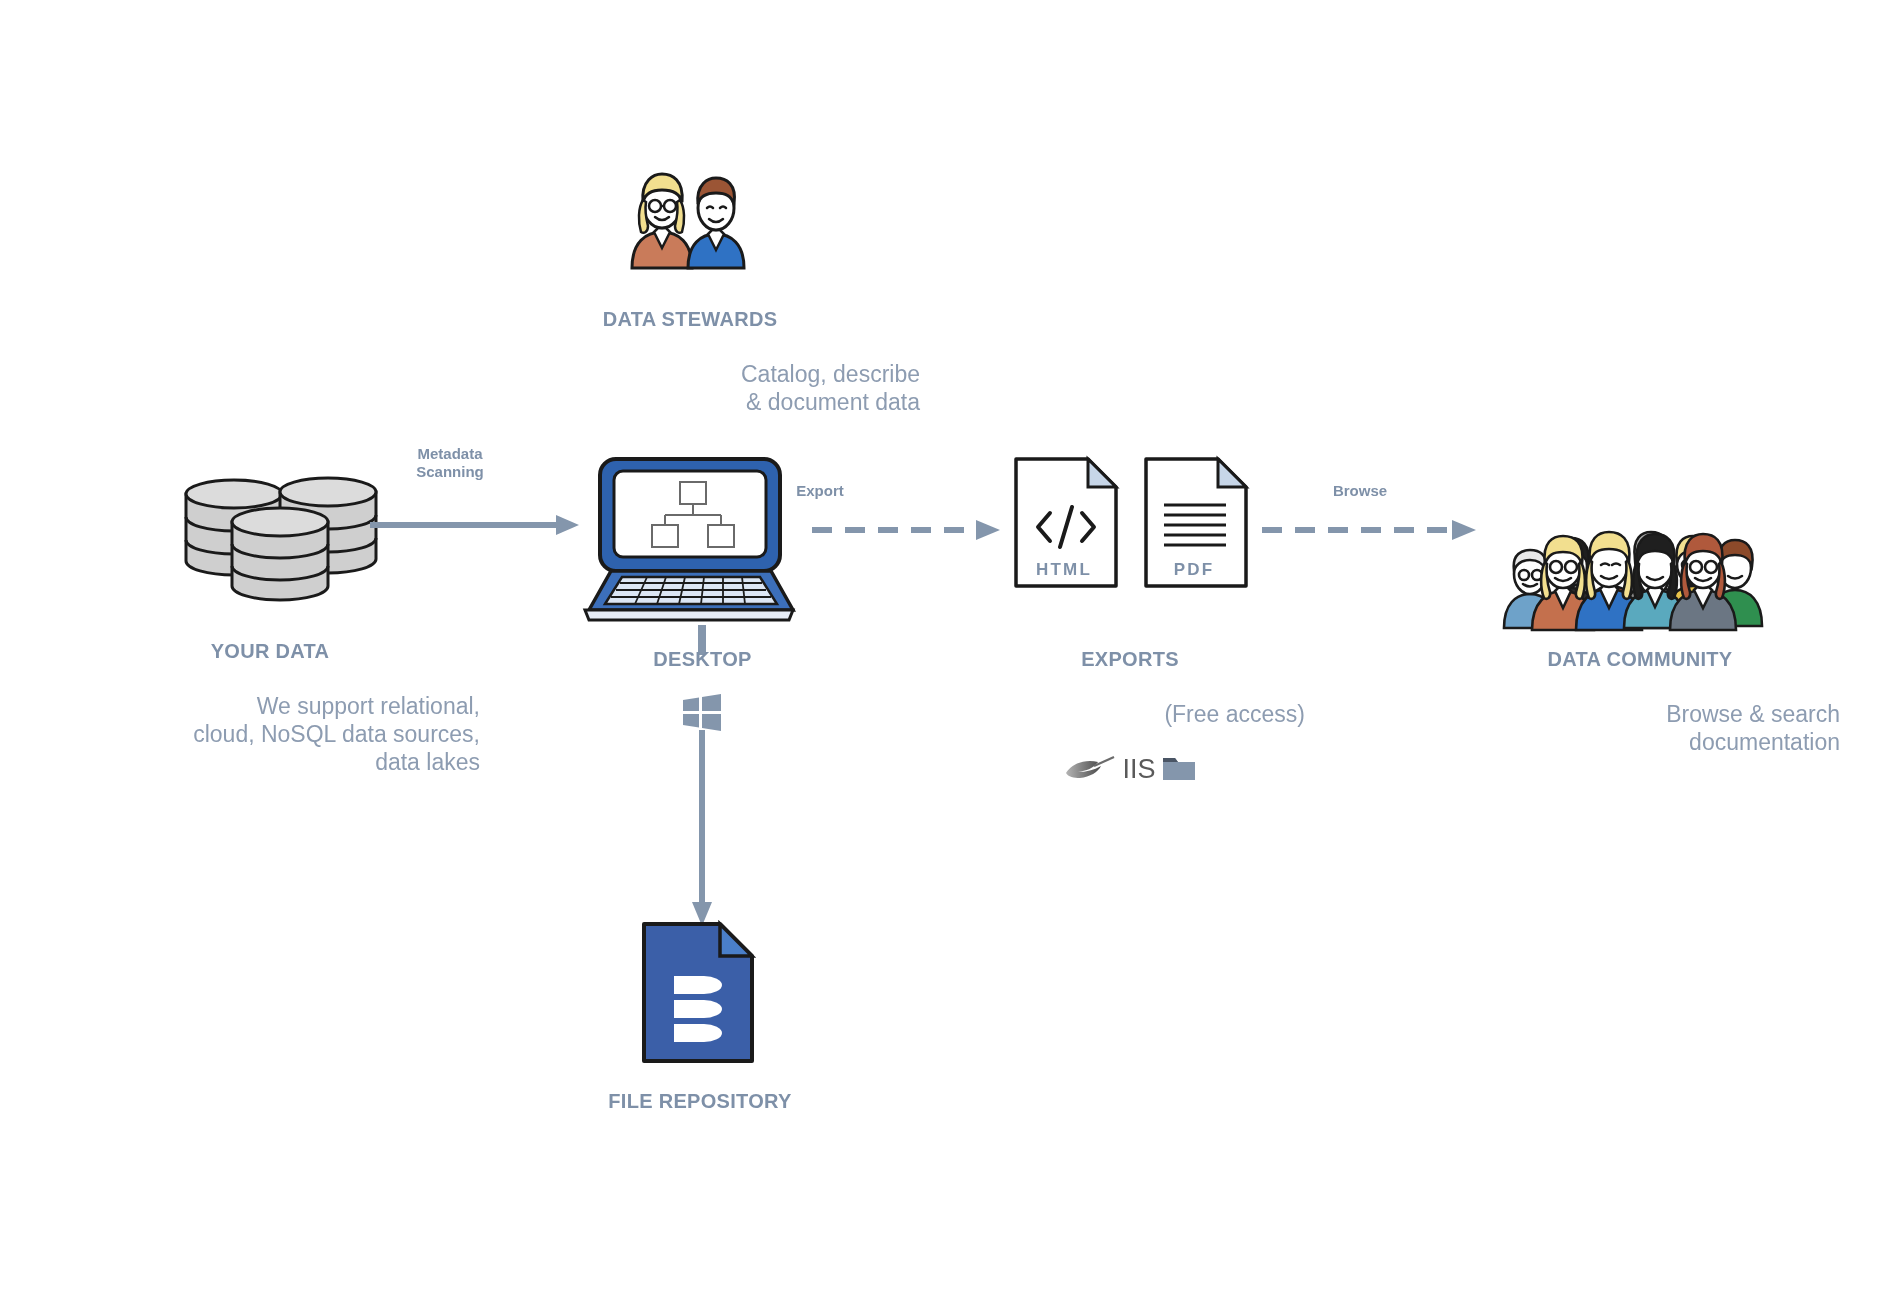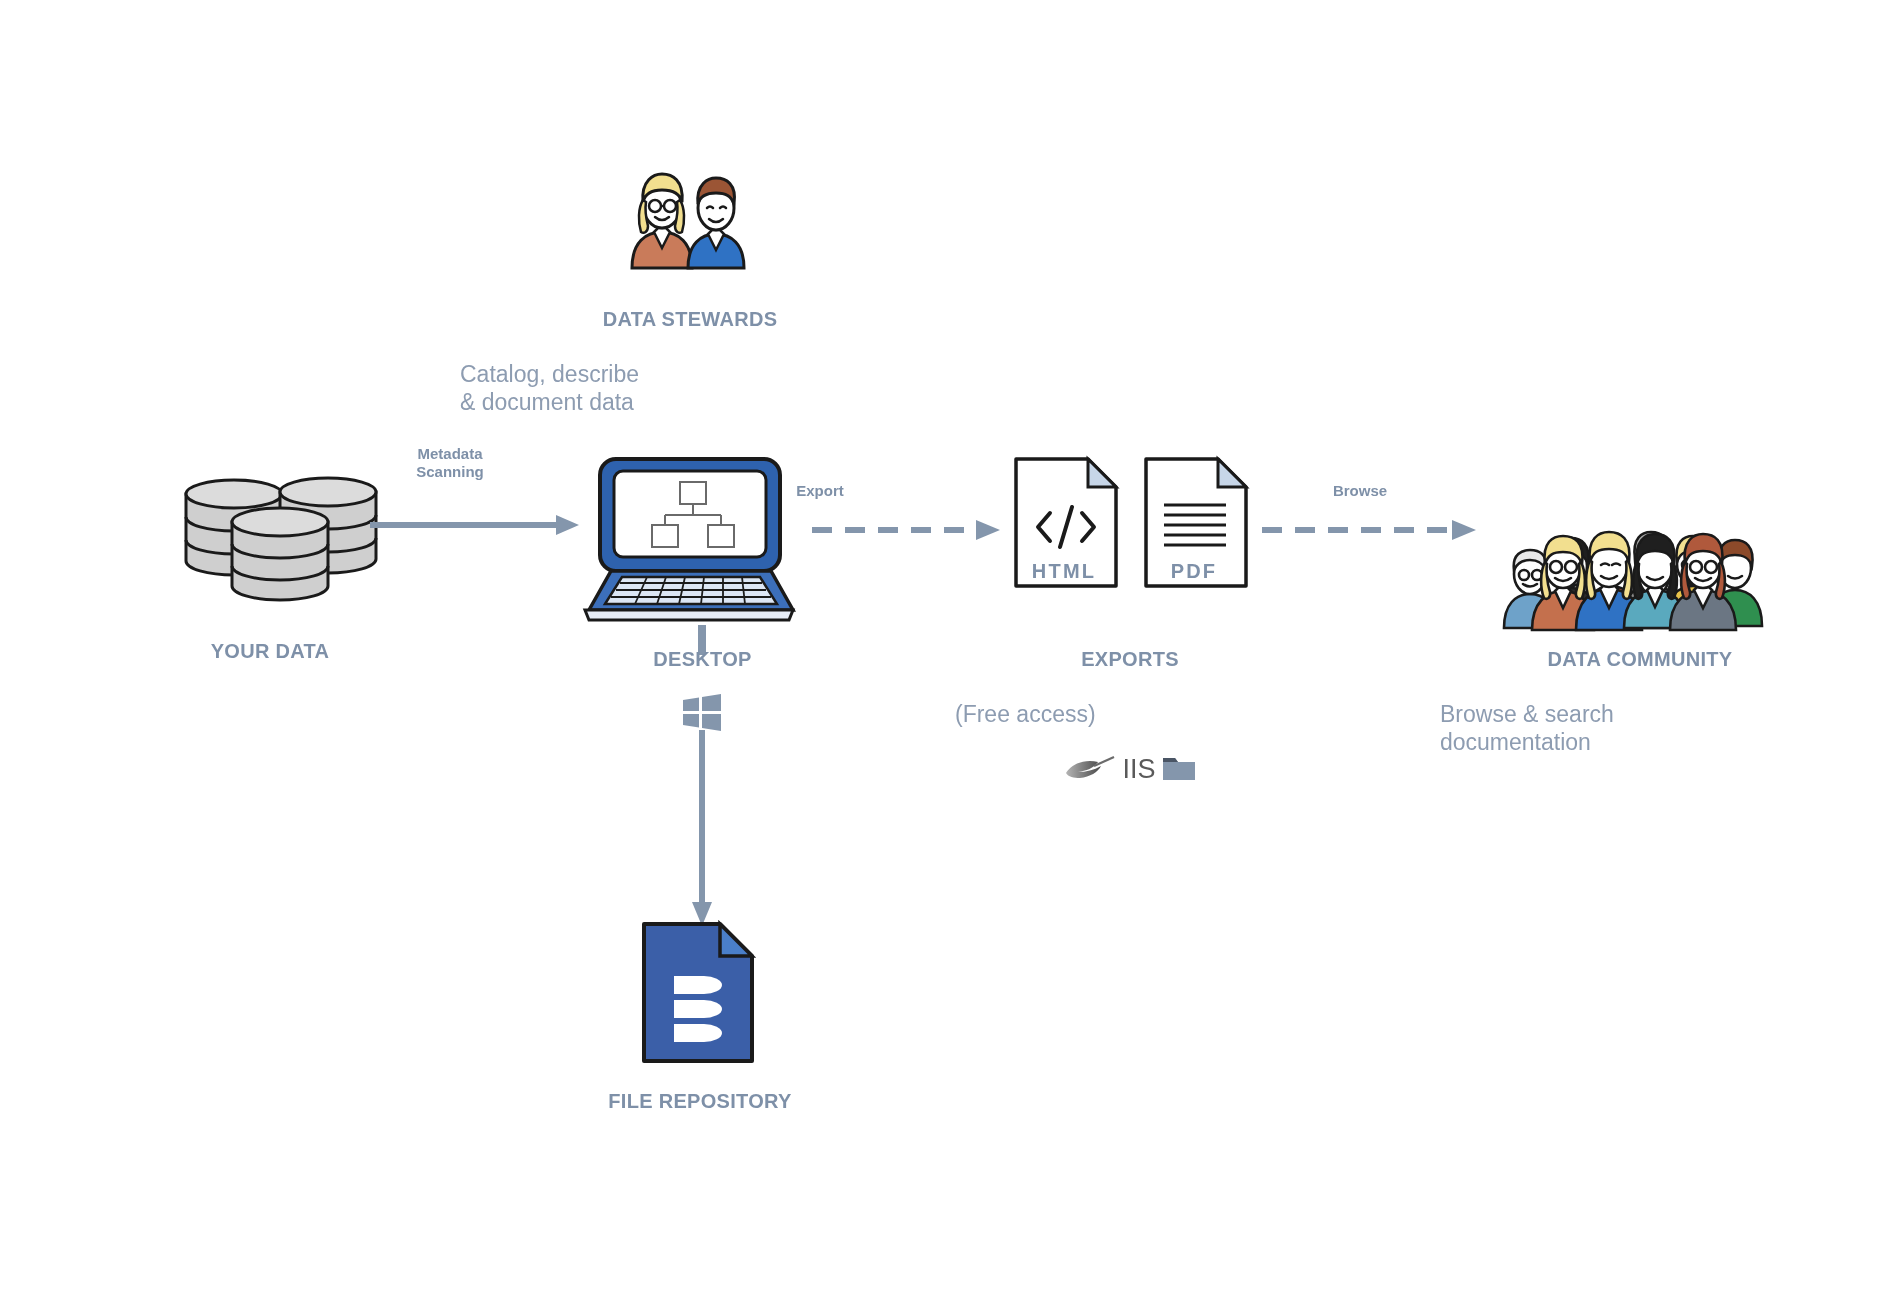--- a/index.html
+++ b/index.html
@@ -11,29 +11,29 @@
     position:relative;
   }
   .stage{position:absolute;left:0;top:0;width:1900px;height:1300px;}
   .node{position:absolute;}
 
   .title{
     font-size:20px;font-weight:bold;color:#7e90a8;
     letter-spacing:0.3px;text-align:center;white-space:nowrap;
   }
   .desc{
-    font-size:23px;color:#8d9cb1;text-align:left;line-height:1.22;
+    font-size:23px;color:#8d9cb1;text-align:right;line-height:1.22;
     font-weight:normal;
   }
   .edge-label{
     font-size:15px;font-weight:bold;color:#7e90a8;text-align:center;
     line-height:1.2;white-space:nowrap;
   }
   .docfile-label{
-    font-size:20px;font-weight:bold;color:#7e90a8;letter-spacing:2.2px;
+    font-size:17px;font-weight:bold;color:#7e90a8;letter-spacing:2.2px;
     text-align:center;
   }
   .iis-text{
     font-size:27px;color:#5a5a5a;font-family:"Liberation Sans",sans-serif;
   }
   .row-icons{display:flex;align-items:center;gap:6px;justify-content:center;}
   svg{display:block;overflow:visible;}
 </style>
 </head>
 <body>
@@ -82,20 +82,23 @@
       <path d="M100 68 a48 14 0 0 0 96 0" fill="none" stroke="#1a1a1a" stroke-width="3"></path>
 
       <path d="M52 52 v64 a48 14 0 0 0 96 0 V52 Z" fill="#cfcfcf" stroke="#1a1a1a" stroke-width="3"></path>
       <ellipse cx="100" cy="52" rx="48" ry="14" fill="#dcdcdc" stroke="#1a1a1a" stroke-width="3"></ellipse>
       <path d="M52 74 a48 14 0 0 0 96 0" fill="none" stroke="#1a1a1a" stroke-width="3"></path>
       <path d="M52 96 a48 14 0 0 0 96 0" fill="none" stroke="#1a1a1a" stroke-width="3"></path>
     </svg>
   </div>
 
   <div class="node title" style="left:60px;top:640px;width:420px;">YOUR DATA</div>
+  <div class="node desc" style="left:60px;top:692px;width:420px;white-space:pre-line;">We support relational,
+cloud, NoSQL data sources,
+data lakes</div>
 
   <div class="node edge-label" style="left:340px;top:445px;width:220px;white-space:pre-line;">Metadata
 Scanning</div>
   <div class="node" style="left:370px;top:512px;width:215px;height:26px;">
     <svg width="215" height="26" viewBox="0 0 215 26">
       <line x1="0" y1="13" x2="186" y2="13" stroke="#8496ac" stroke-width="6"></line>
       <path d="M186 3 L209 13 L186 23 Z" fill="#8496ac"></path>
     </svg>
   </div>
 

